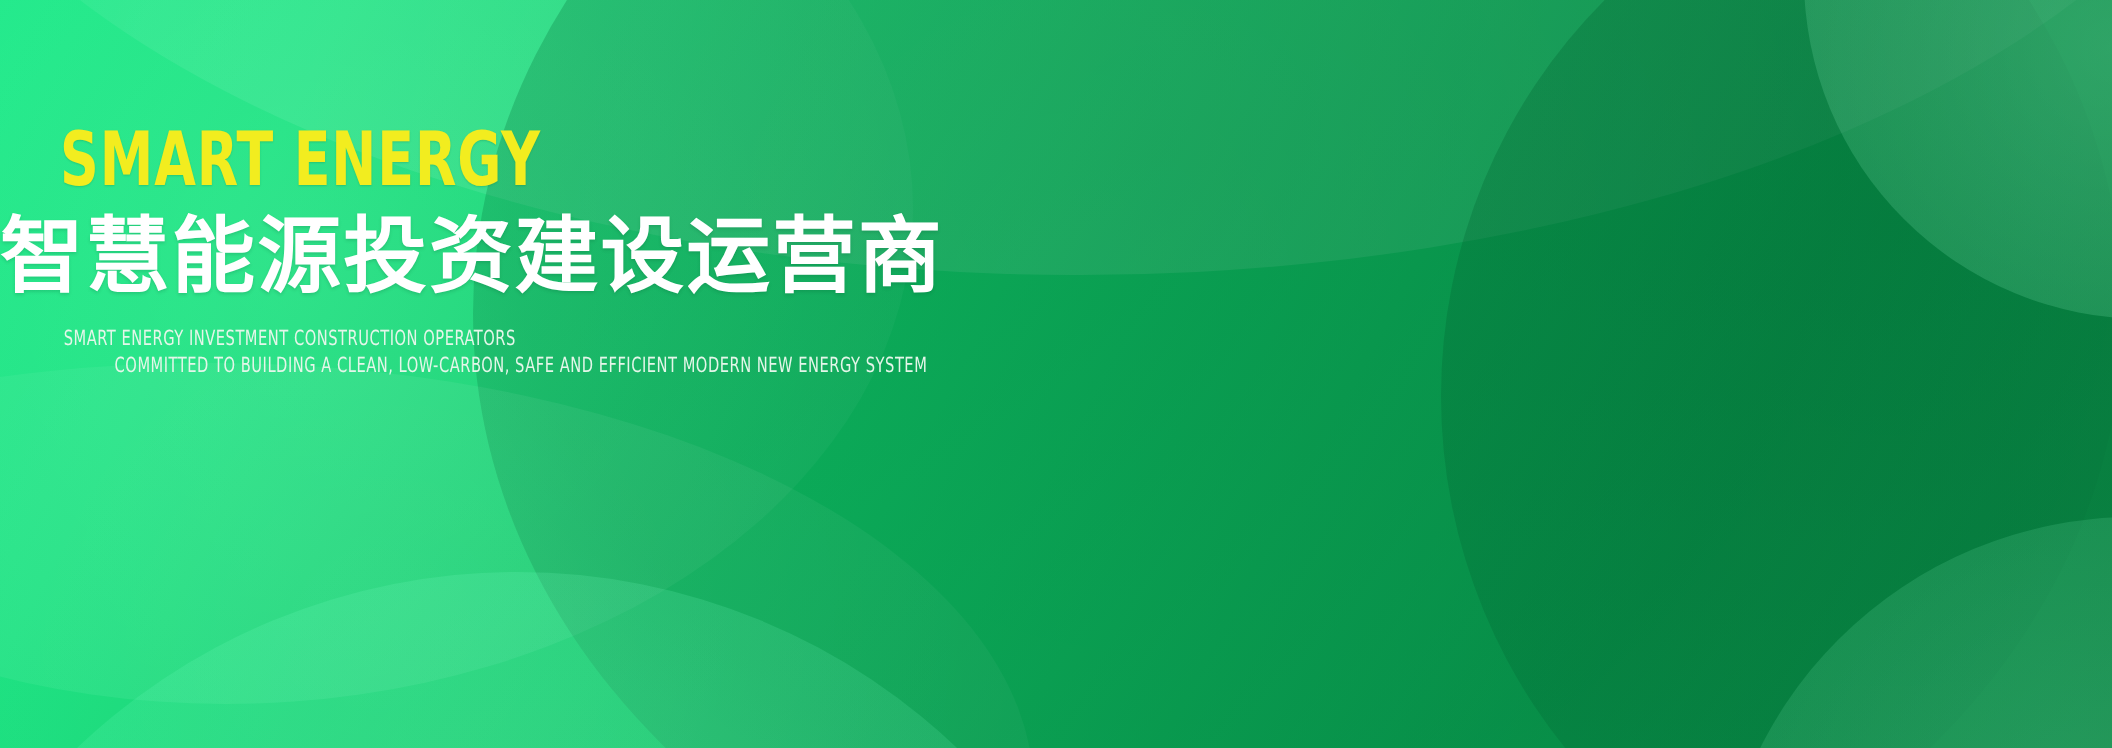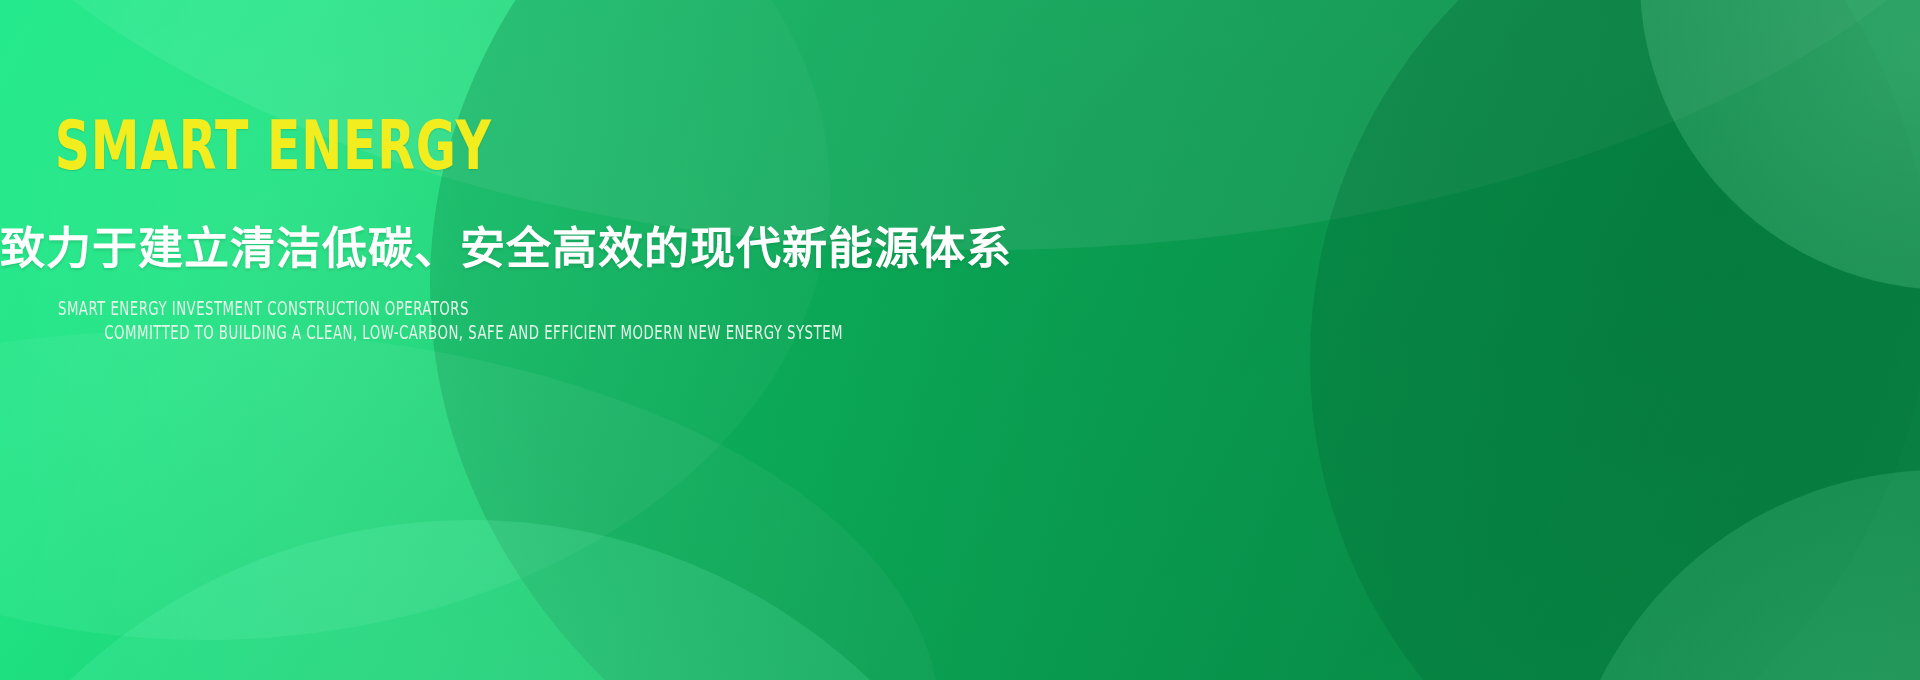--- a/index.html
+++ b/index.html
@@ -185,21 +185,21 @@
   <div class="blob blob-right-deep"></div>
   <div class="blob blob-topright-light"></div>
   <div class="blob blob-bottomright-light"></div>
   <div class="blob blob-bottomleft"></div>
   <div class="blob blob-lowband"></div>
 
   <div class="content">
 
     <div class="headline-en">SMART ENERGY</div>
 
-
-    <div class="subtitle-cn">致力于建立清洁低碳、安全高效的现代新能源体系</div>
+    <div class="headline-cn">智慧能源投资建设运营商</div>
+
 
     <div class="tagline-en first">SMART ENERGY INVESTMENT CONSTRUCTION OPERATORS</div>
 
     <div class="tagline-en">COMMITTED TO BUILDING A CLEAN, LOW-CARBON, SAFE AND EFFICIENT MODERN NEW ENERGY SYSTEM</div>
 
   </div>
 </div>
 
 </body></html>

